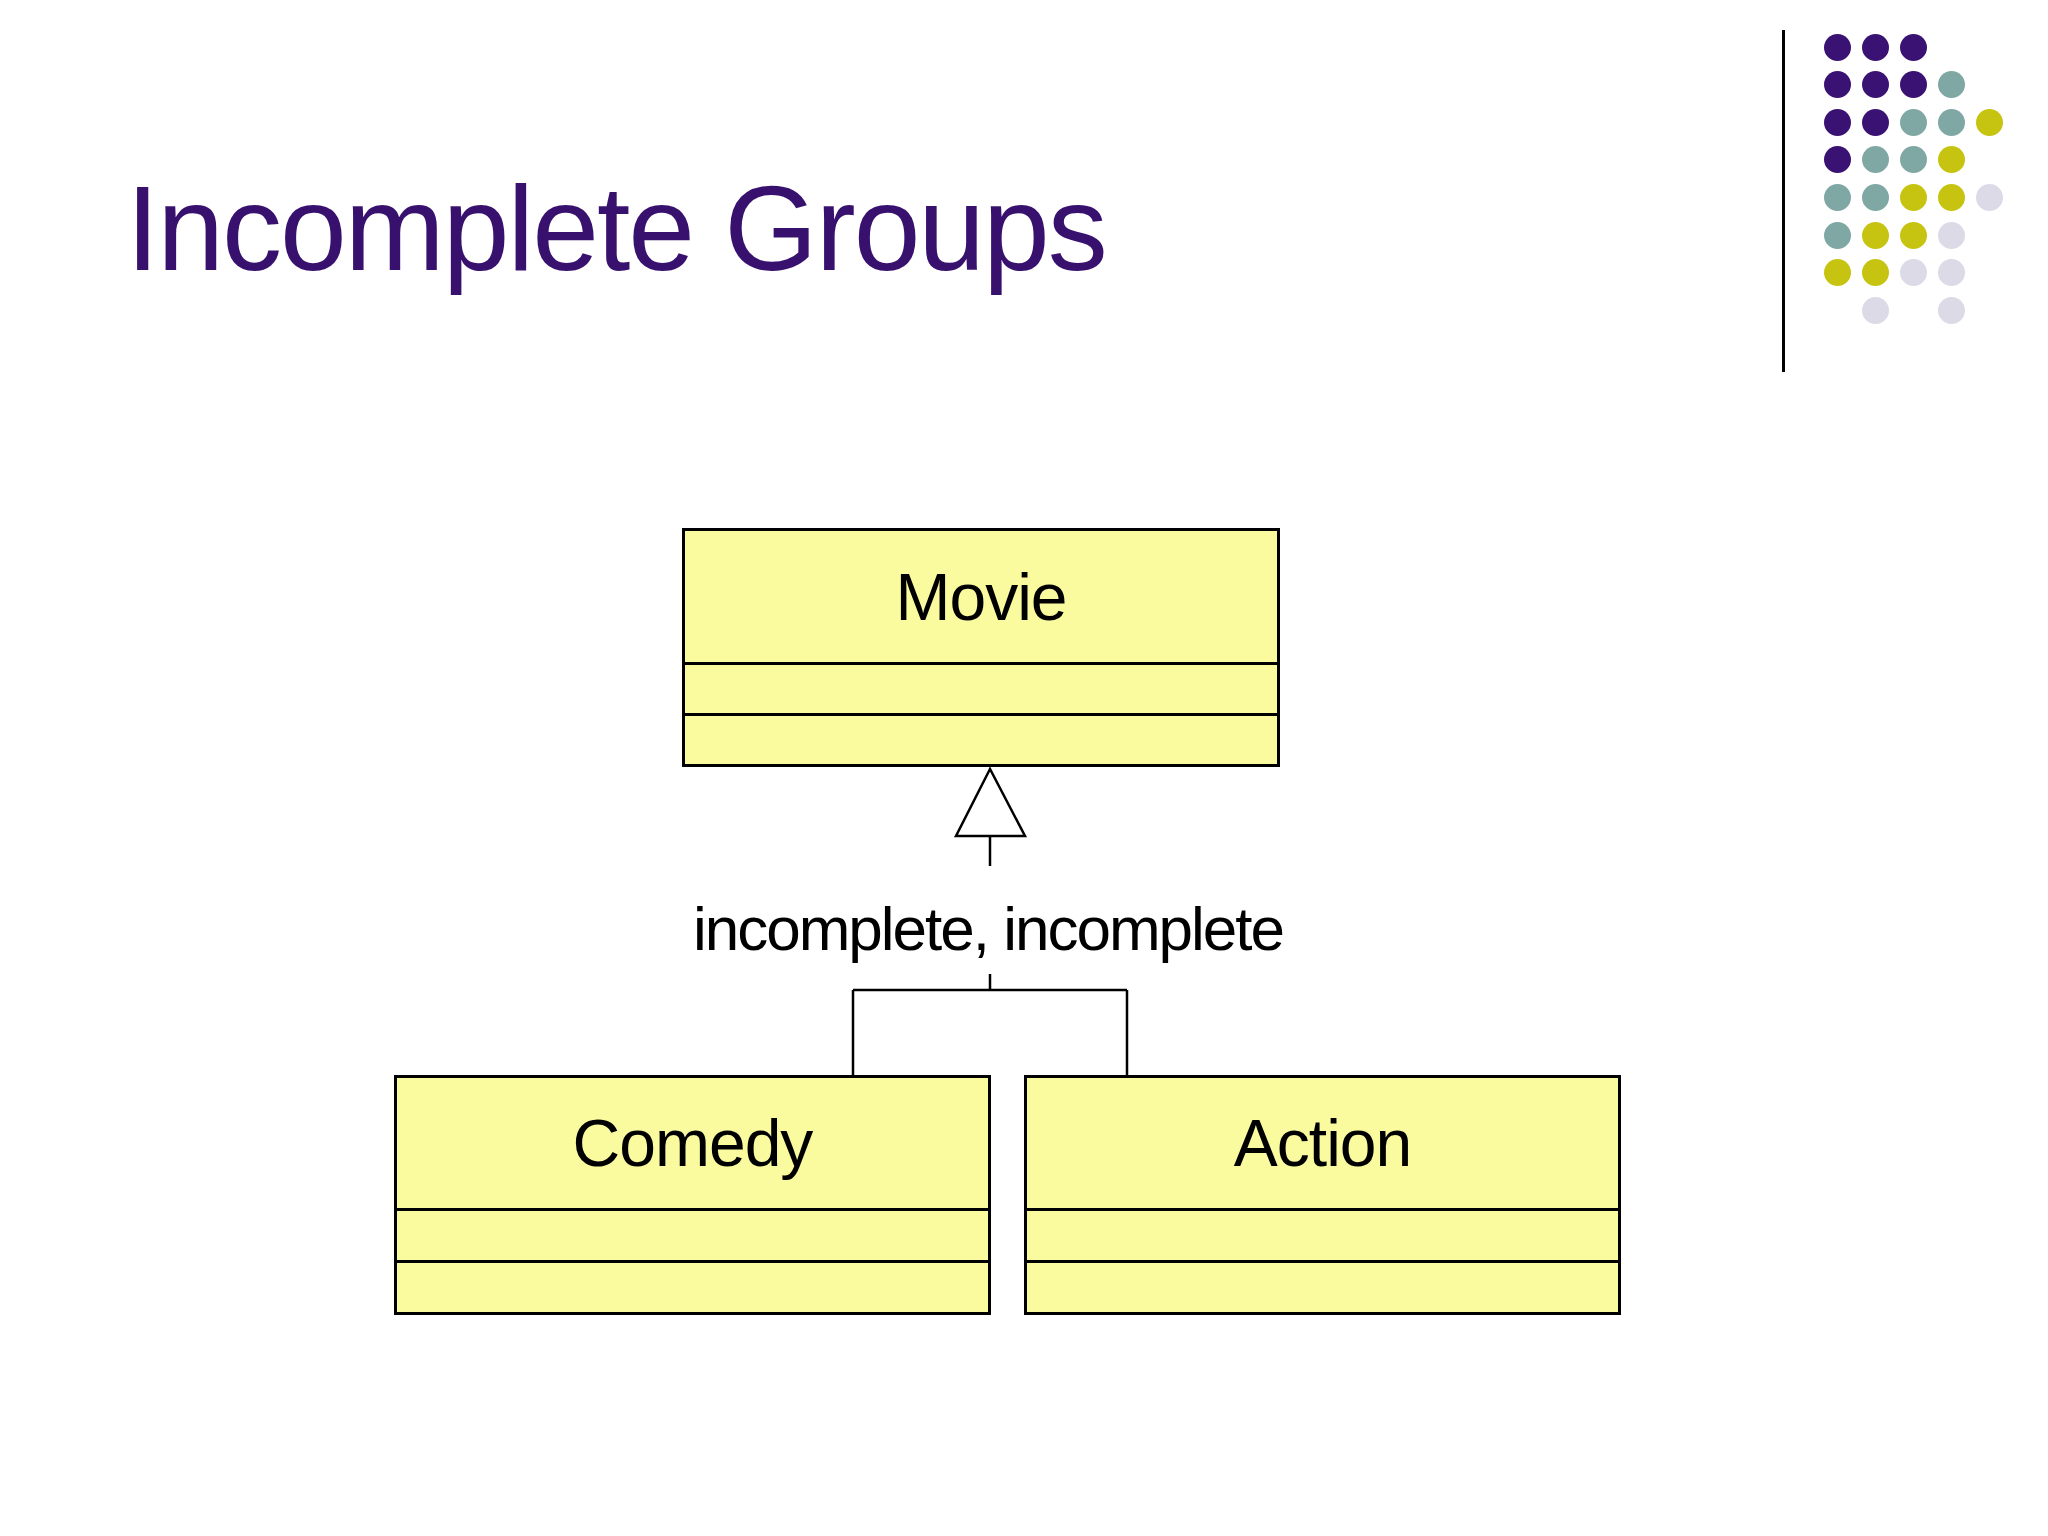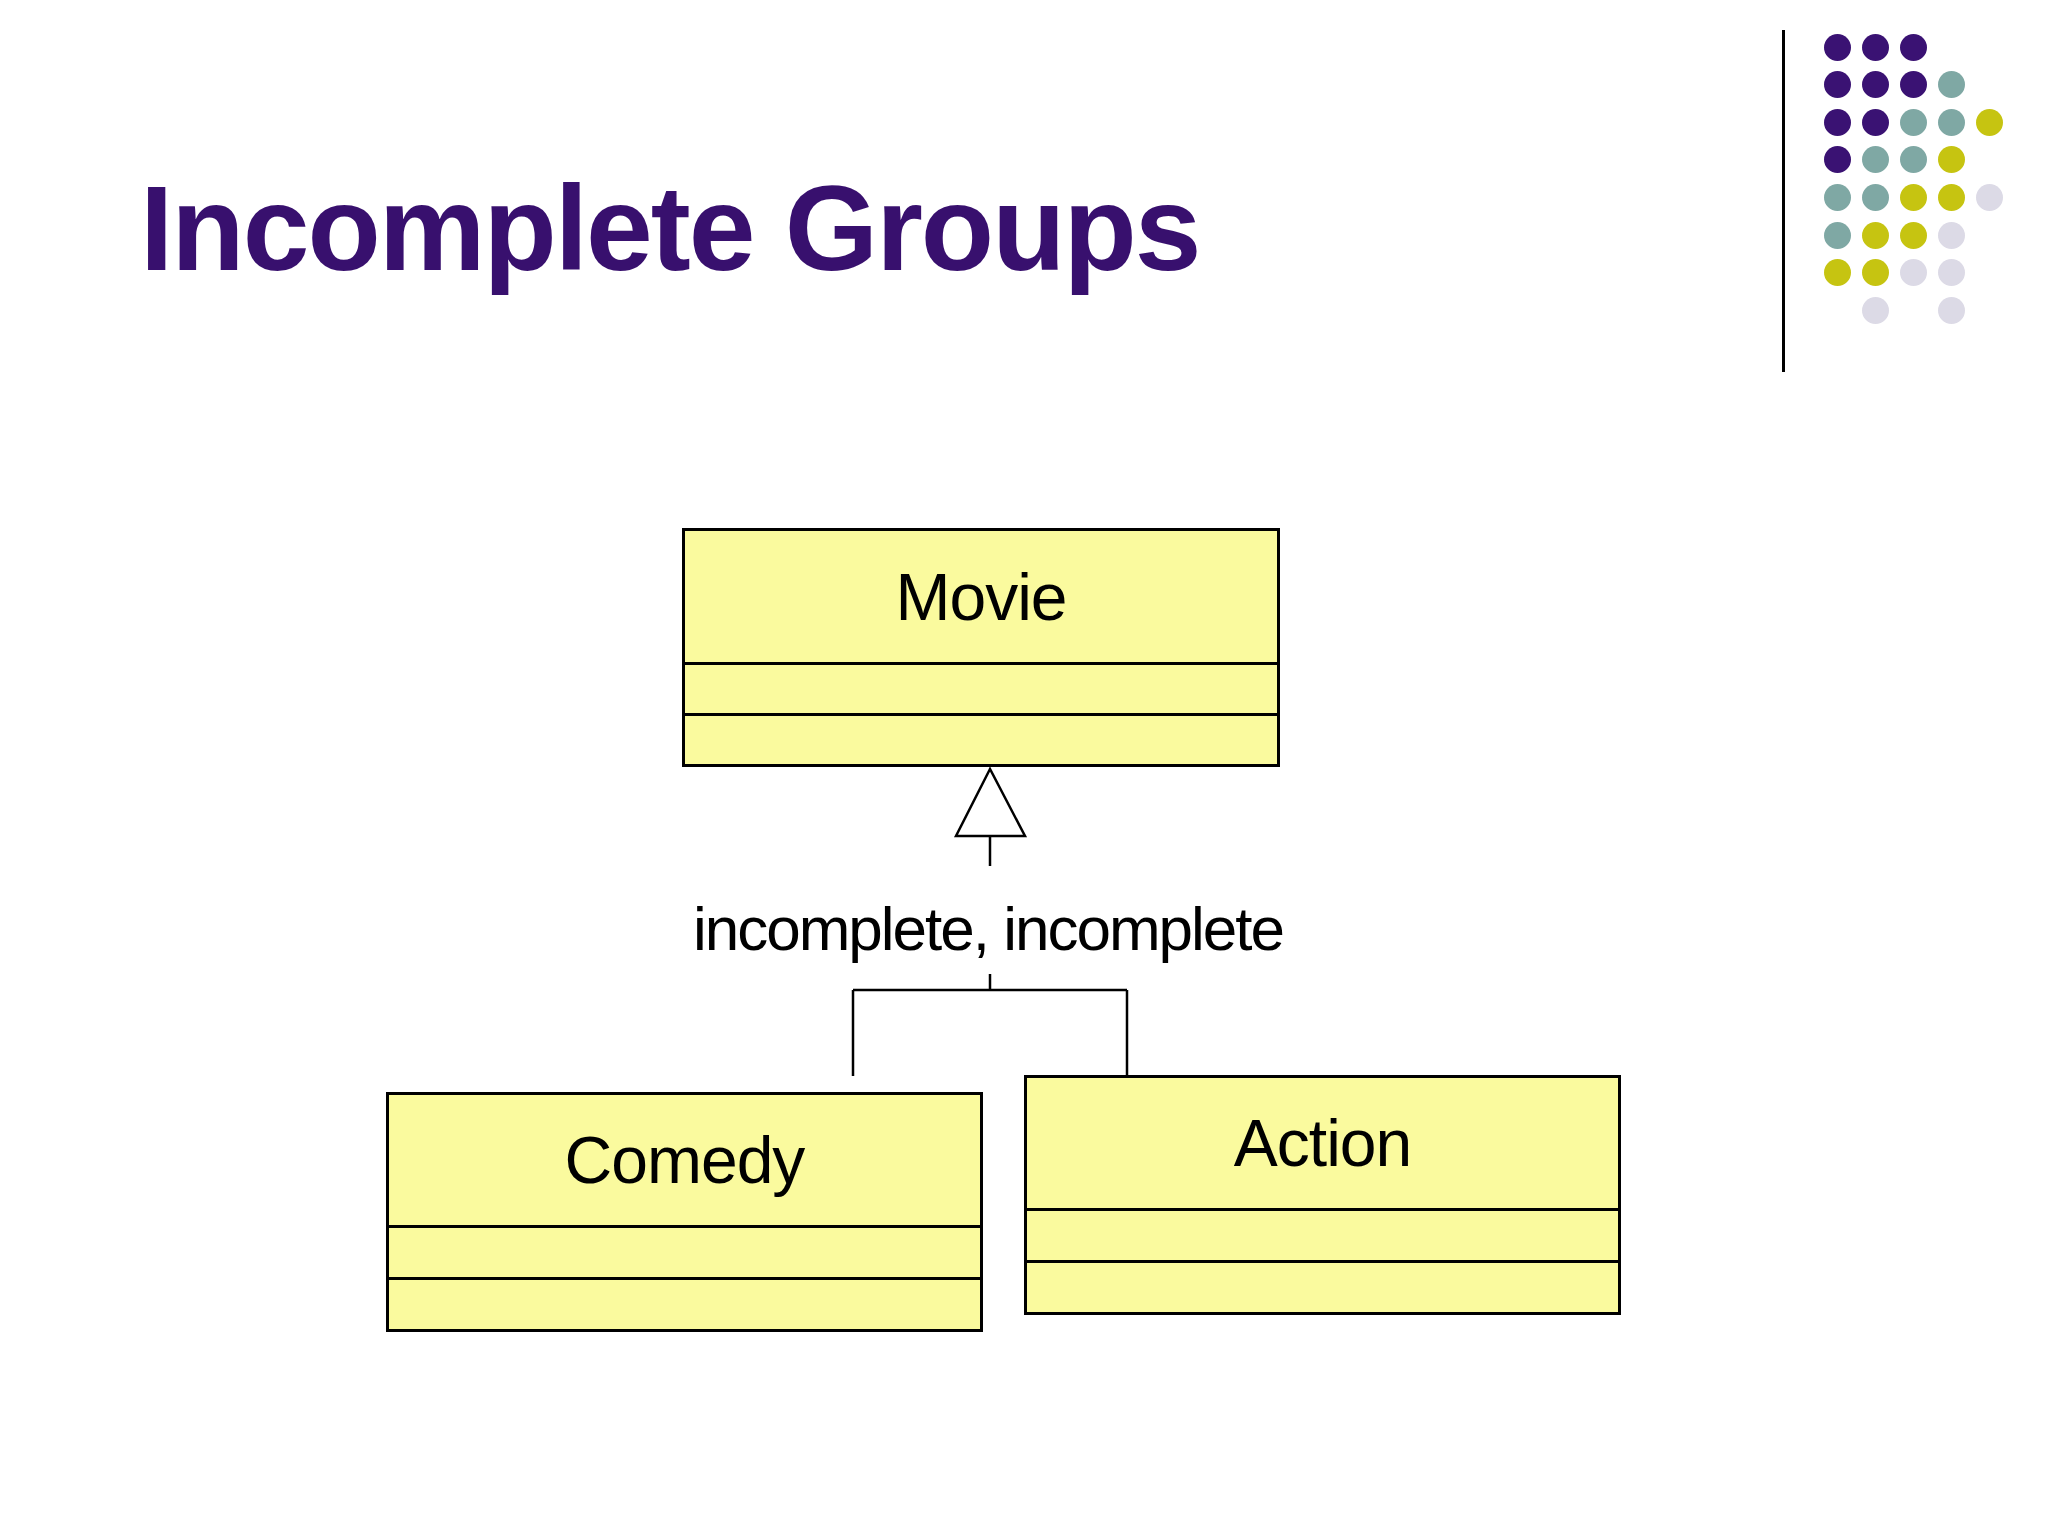--- a/index.html
+++ b/index.html
@@ -9,23 +9,23 @@
     background:#fff;
     position:relative;
     overflow:hidden;
   }
   .slide{
     position:absolute;left:0;top:0;width:2048px;height:1536px;
     background:var(--slide-bg,#ffffff);
   }
   .page-title{
     position:absolute;
-    left:140px;top:168px;
+    left:126px;top:168px;
     font-size:120px;
-    font-weight:bold;
+    font-weight:normal;
     letter-spacing:-2px;
     color:var(--title-color,#38106E);
     line-height:1.0;
     white-space:nowrap;
   }
   
   .deco-line{
     position:absolute;
     left:1782px;top:30px;width:3px;height:342px;
     background:var(--deco-line,#000);
@@ -54,21 +54,21 @@
     color:#000;
   }
   .uml-class .c-attrs{
     box-sizing:border-box;
     border-bottom:3px solid var(--box-border,#000);
   }
   .uml-class .c-ops{flex:1;}
   #movie-box{left:682px;top:528px;width:598px;height:239px;}
   #movie-box .c-title{height:134px;}
   #movie-box .c-attrs{height:51px;}
-  #comedy-box{left:386px;top:1075px;width:597px;height:240px;margin-top:17px;}
+  #comedy-box{left:394px;top:1075px;width:597px;height:240px;}
   #comedy-box .c-title{height:133px;}
   #comedy-box .c-attrs{height:52px;}
   #action-box{left:1024px;top:1075px;width:597px;height:240px;}
   #action-box .c-title{height:133px;}
   #action-box .c-attrs{height:52px;}
 
   .connector-svg{
     position:absolute;left:0;top:0;width:2048px;height:1536px;
   }
   .gen-label{

